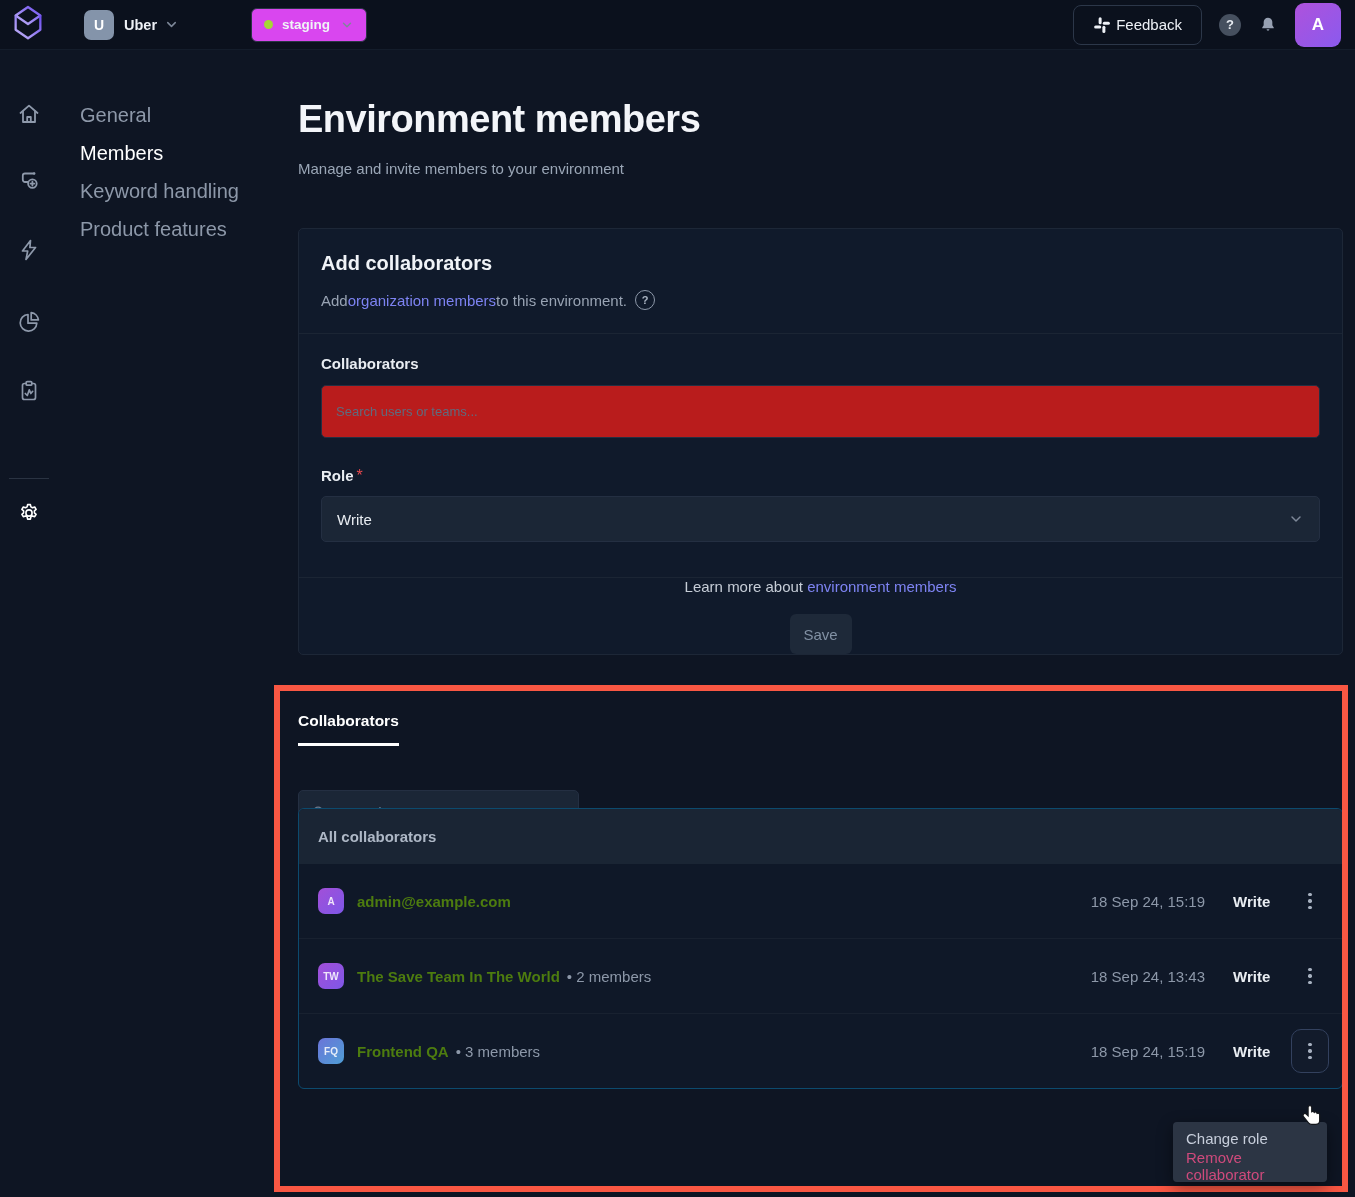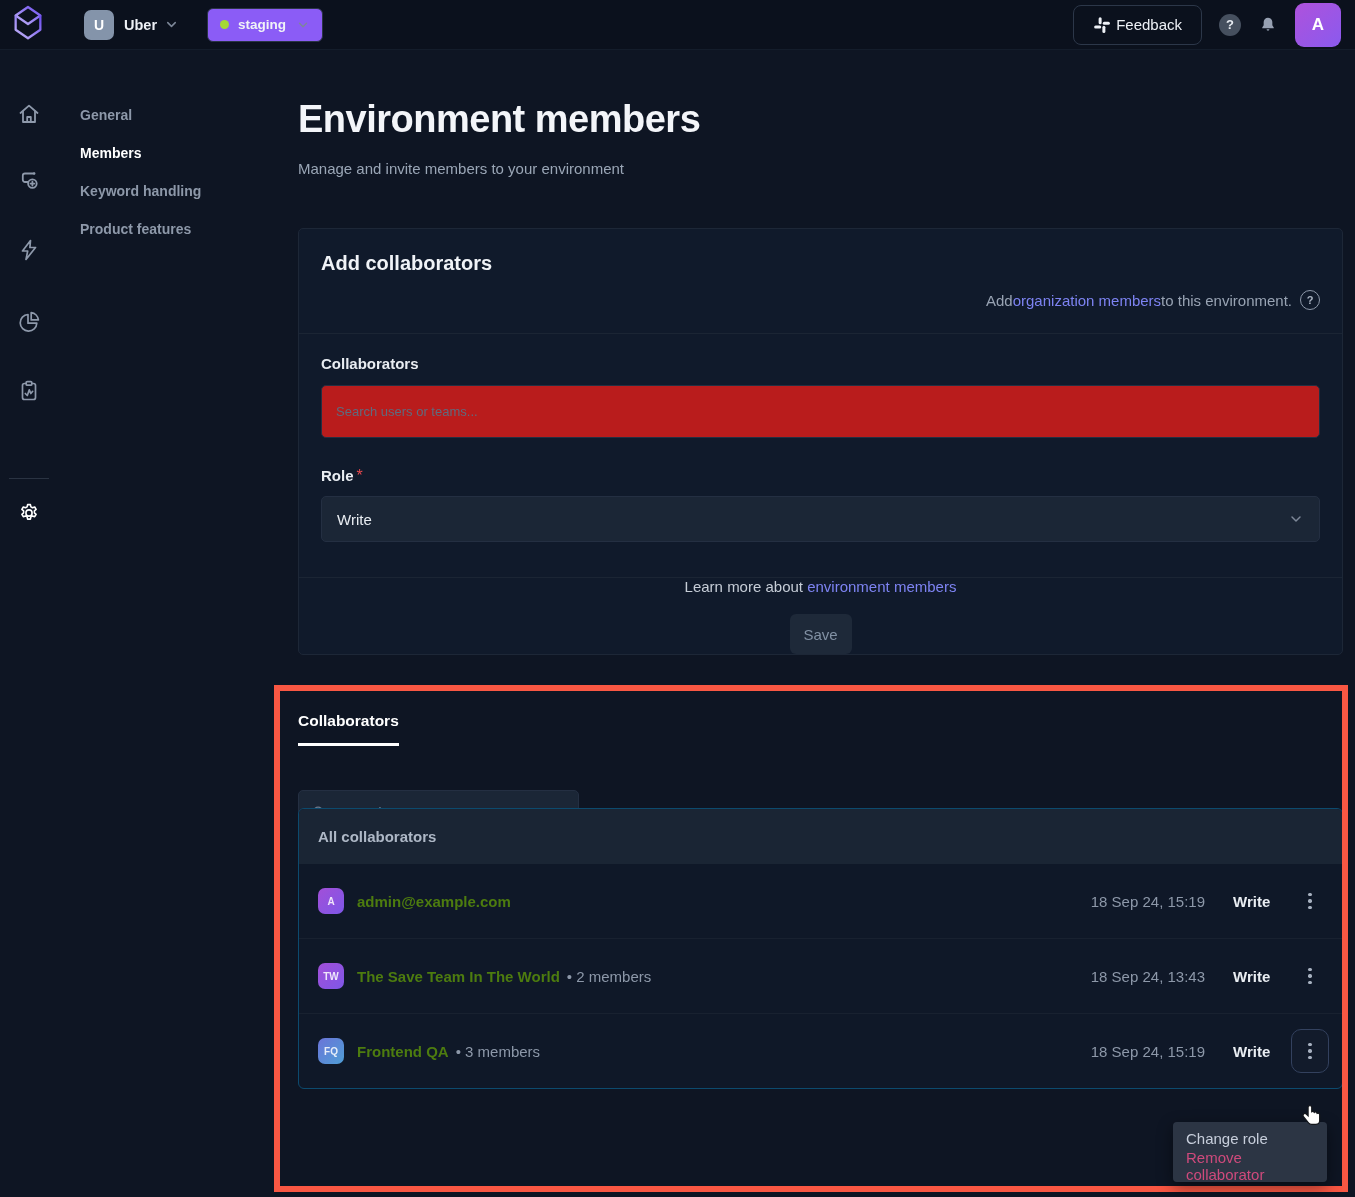--- a/index.html
+++ b/index.html
@@ -8,53 +8,53 @@
 
   
   .topbar{position:absolute;top:0;left:0;right:0;height:50px;display:flex;align-items:center;
           padding:0 14px 0 8px;background:#0b111d;border-bottom:1px solid #141d2b;box-sizing:border-box;}
   .logo{width:40px;height:44px;display:flex;align-items:center;justify-content:center;}
   .org-group{display:flex;align-items:center;margin-left:36px;cursor:pointer;}
   .badge-u{width:30px;height:30px;border-radius:7px;background:#8494aa;color:#fff;font-weight:700;
            font-size:14px;display:flex;align-items:center;justify-content:center;}
   .org-name{margin-left:10px;font-size:14.5px;font-weight:700;color:#eef1f6;}
   .chev{margin-left:7px;display:flex;align-items:center;}
-  .env-pill{display:flex;align-items:center;gap:9px;margin-left:28px;height:32px;padding:0 12px;
-            border:1px solid #2a3445;border-radius:6px;background:#8b5cf6;cursor:pointer;}
+  .env-pill{display:flex;align-items:center;gap:9px;margin-left:72px;height:32px;padding:0 12px;
+            border:1px solid #2a3445;border-radius:6px;background:#d946ef;cursor:pointer;}
   .env-dot{width:9px;height:9px;border-radius:50%;background:#a5d835;}
   .env-name{font-size:13.5px;font-weight:600;color:#f0f3f7;}
   .tb-right{margin-left:auto;display:flex;align-items:center;gap:17px;}
   .feedback-btn{display:flex;align-items:center;gap:5px;height:40px;padding:0 19px;border:1px solid #2c3749;
             border-radius:8px;background:transparent;color:#eef1f6;font-size:15px;font-family:inherit;cursor:pointer;}
   .help-circle{width:22px;height:22px;border-radius:50%;background:#46505f;color:#e7ebf1;font-size:13px;
             font-weight:700;display:flex;align-items:center;justify-content:center;cursor:pointer;}
   .bell{display:flex;align-items:center;cursor:pointer;}
   .avatar{width:46px;height:44px;border-radius:9px;background:linear-gradient(140deg,#ae52dc 0%,#8a5aee 100%);
             color:#fff;font-size:17px;font-weight:700;display:flex;align-items:center;justify-content:center;cursor:pointer;}
 
   
   .rail{position:absolute;left:0;top:50px;bottom:0;width:58px;}
   .rail-icon{position:absolute;left:17px;width:24px;height:24px;cursor:pointer;}
   .rail-divider{position:absolute;left:9px;width:40px;border-top:1px solid #2a3342;}
 
   
   .subnav{position:absolute;left:80px;top:96px;display:flex;flex-direction:column;}
-  .subnav-item{height:38px;display:flex;align-items:center;font-size:14px;font-weight:700;color:#8d98a9;cursor:pointer;}
+  .subnav-item{height:38px;display:flex;align-items:center;font-size:20px;font-weight:400;color:#8d98a9;cursor:pointer;}
   .subnav-item.active{color:#ffffff;}
 
   
   .page-title{position:absolute;left:298px;top:98px;font-size:38px;font-weight:800;letter-spacing:-.5px;color:#f3f5f9;margin:0;}
   .page-subtitle{position:absolute;left:298px;top:160px;font-size:15px;color:#9aa6b6;}
 
   
   .card{position:absolute;left:298px;top:228px;width:1045px;height:427px;background:#101a2b;
         border:1px solid #1d2737;border-radius:5px;box-sizing:border-box;}
   .card-head{padding:23px 22px 0 22px;}
   .card-title{font-size:20px;font-weight:700;color:#f0f3f7;}
-  .card-desc{margin-top:15px;font-size:15px;color:#98a3b3;display:flex;align-items:center;justify-content:flex-end;}
+  .card-desc{margin-top:15px;font-size:15px;color:#98a3b3;display:flex;align-items:center;}
   .link{color:#7d83f2;cursor:pointer;}
   .q-circle{display:inline-flex;align-items:center;justify-content:center;width:18px;height:18px;margin-left:8px;
         border:1.6px solid #8d98a9;border-radius:50%;font-size:11px;font-weight:700;color:#aab4c2;}
   .card-divider{margin-top:23px;border-top:1px solid #1b2534;}
   .card-body{padding:21px 22px 0 22px;}
   .field-label{font-size:15px;font-weight:600;color:#e9edf2;}
   .req{color:#e5484d;margin-left:3px;}
   .text-input{margin-top:13px;width:100%;height:53px;background:#b91c1c;border:1px solid #242f42;border-radius:5px;
         box-sizing:border-box;padding:0 14px;font-size:13px;font-family:inherit;color:#e9edf2;outline:none;}
   .text-input::placeholder{color:#5f6b7e;}

